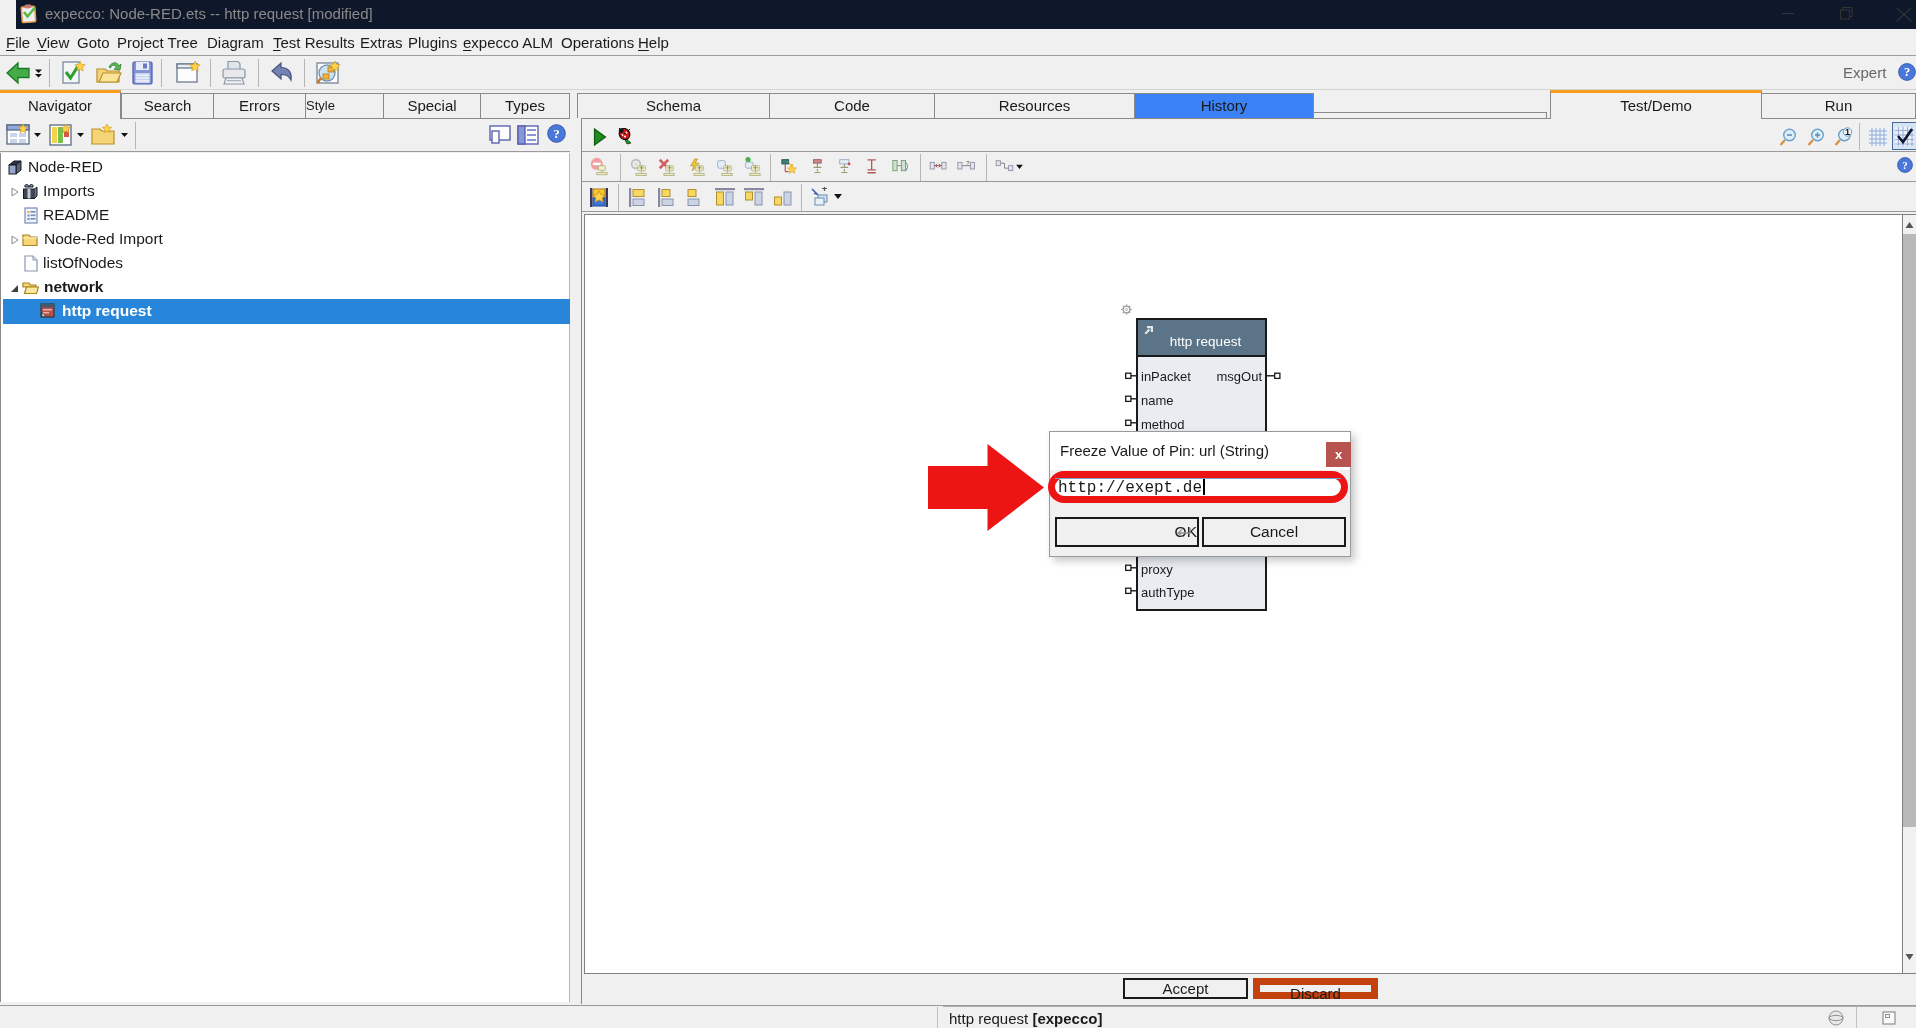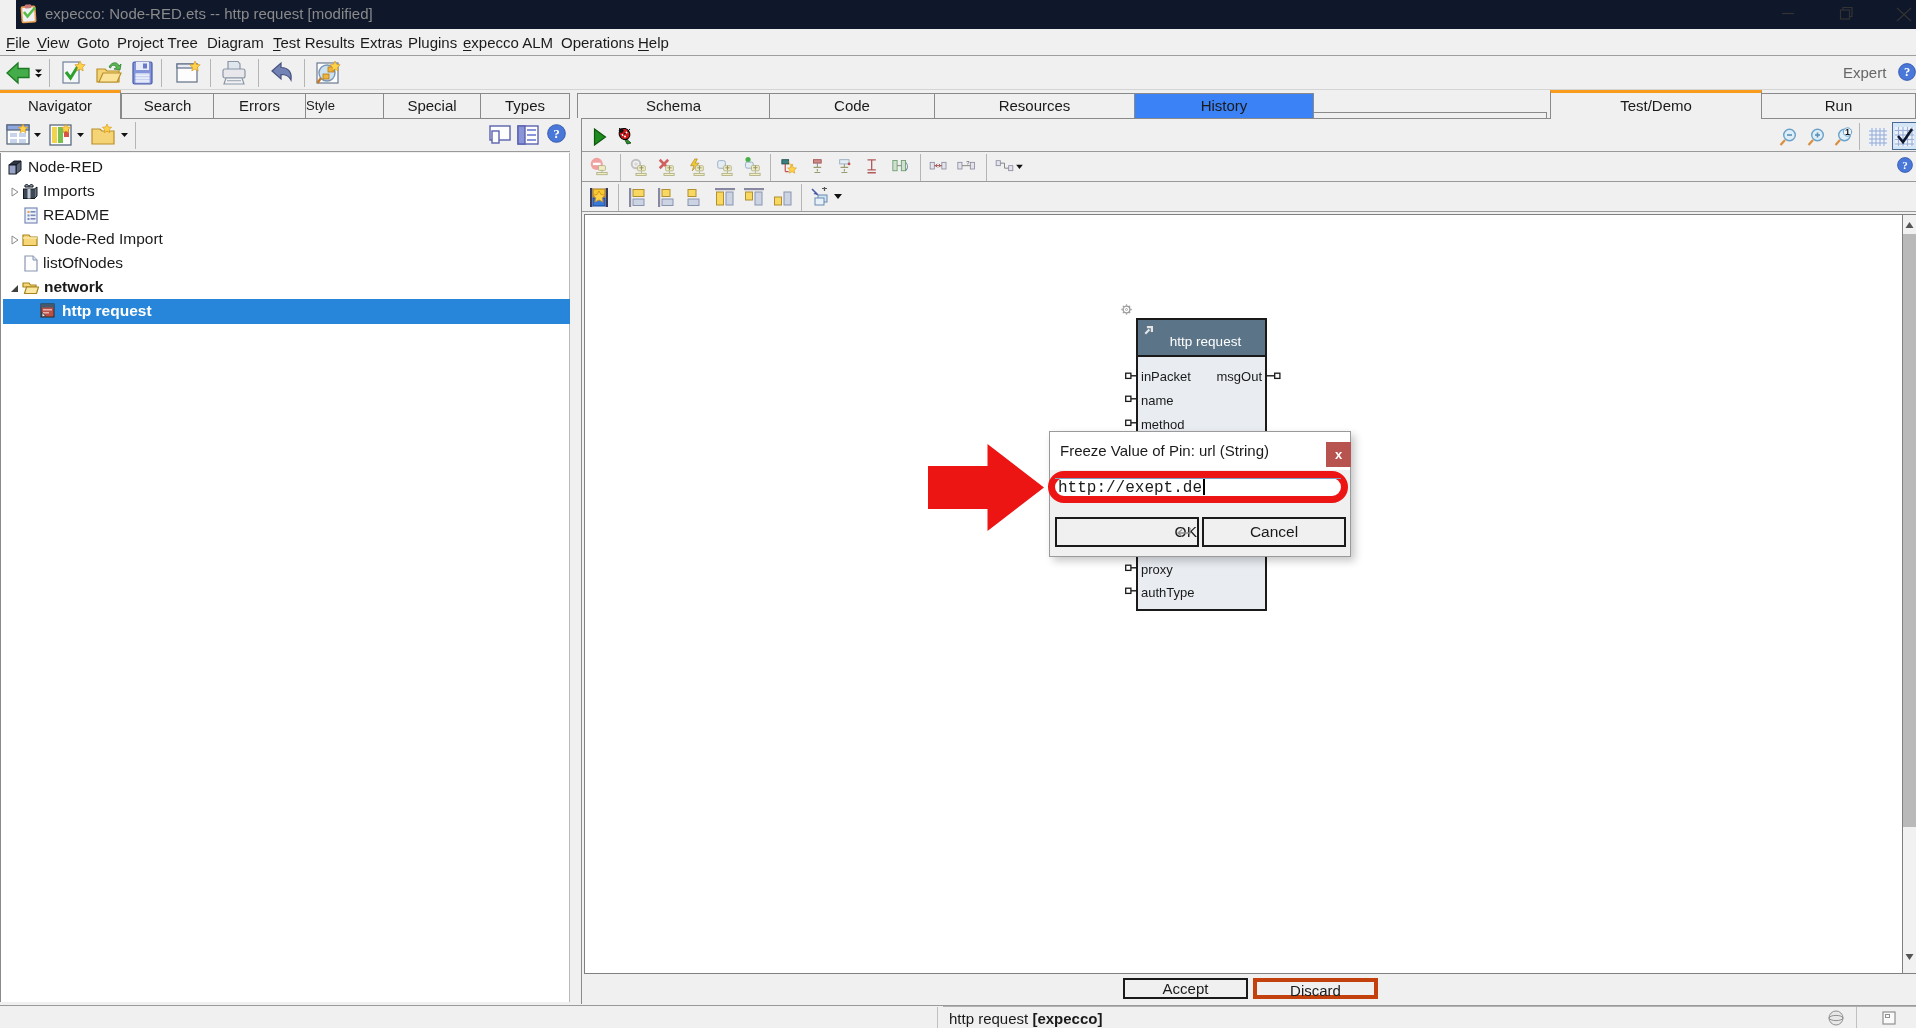--- a/index.html
+++ b/index.html
@@ -485,21 +485,21 @@
     <svg class="abs" style="left:2px;top:6px;" width="9" height="8" viewBox="0 0 9 8">
         <path d="M4.5 1 L8.5 7 H0.5 Z" fill="#555"></path>
       </svg>
     <div class="abs" style="left:0;top:19px;width:13px;height:593px;background:#b9b9b9;"></div>
     <svg class="abs" style="left:2px;top:738px;" width="9" height="8" viewBox="0 0 9 8">
         <path d="M4.5 7 L8.5 1 H0.5 Z" fill="#555"></path>
       </svg>
   </div>
 
   <div class="abs" style="left:541px;top:859px;width:125px;height:21px;background:#f0f0f0;border:2px solid #1a1a1a;font-size:15px;text-align:center;line-height:17px;">Accept</div>
-  <div class="abs" style="left:671px;top:859px;width:125px;height:21px;background:#f0f0f0;border:4px solid #c2410c;font-size:15px;text-align:center;line-height:17px;">Discard</div>
+  <div class="abs" style="left:671px;top:859px;width:125px;height:21px;background:#f0f0f0;border:7px solid #c2410c;font-size:15px;text-align:center;line-height:17px;">Discard</div>
 </div>
 
 <svg class="abs" style="left:1121px;top:304px;" width="11" height="11" viewBox="0 0 13 13">
   <g fill="none" stroke="#9a9a9a">
     <circle cx="6.5" cy="6.5" r="4" stroke-width="1.6"></circle>
     <circle cx="6.5" cy="6.5" r="1.2" stroke-width="1"></circle>
     <g stroke-width="1.5">
       <line x1="6.5" y1="0.4" x2="6.5" y2="2"></line>
         <line x1="6.5" y1="11" x2="6.5" y2="12.6"></line>
       <line x1="0.4" y1="6.5" x2="2" y2="6.5"></line>

